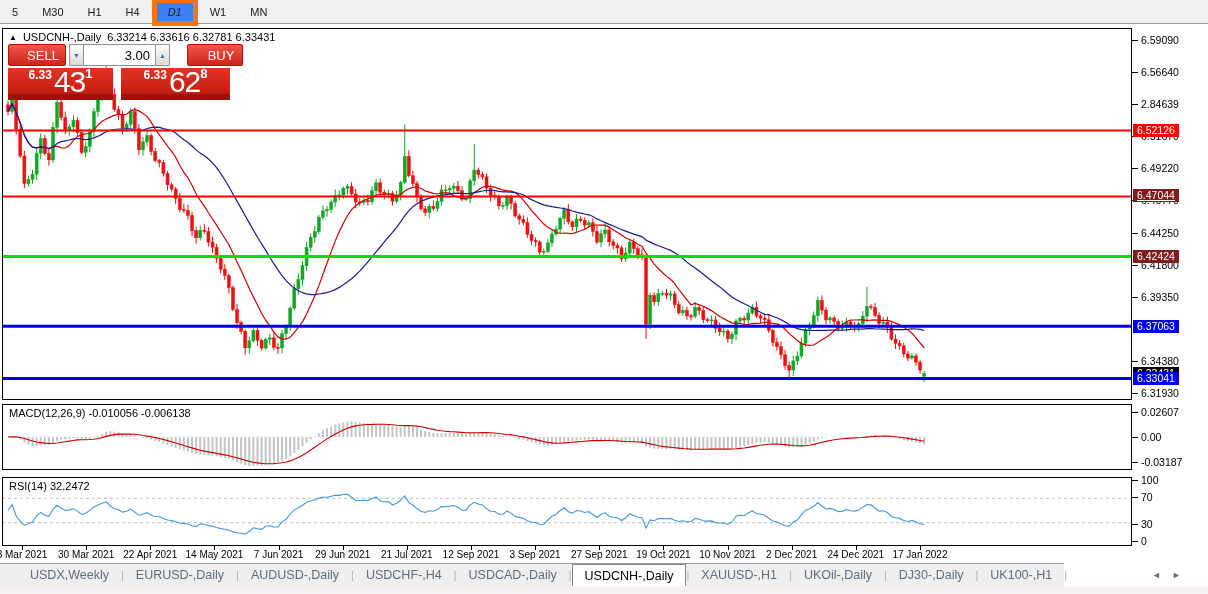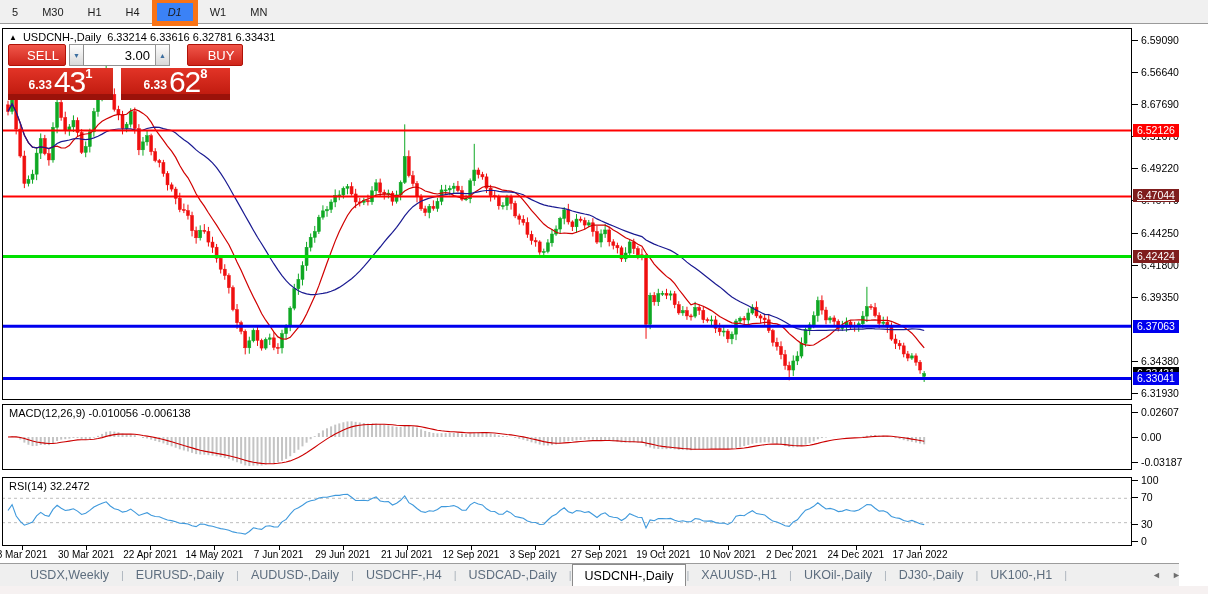--- a/index.html
+++ b/index.html
@@ -36,25 +36,25 @@
         border:1px solid #979797;box-sizing:border-box;display:flex;align-items:center;justify-content:center;
         font-size:7px;color:#3c6e9f;}
   .spin.dn{left:61px;}
   .spin.up{left:147px;}
   .vol{position:absolute;left:75px;top:0;width:73px;height:22px;box-sizing:border-box;border:1px solid #8f8f8f;
        background:#fff;font-family:"Liberation Sans",sans-serif;font-size:13px;text-align:right;padding:0 5px;color:#000;}
   .bigbox{position:absolute;top:24px;height:26px;background:linear-gradient(#e23427,#c21c10);
           border-bottom:6px solid #9b120a;display:flex;align-items:flex-end;justify-content:center;color:#fff;}
   .bigbox.sellbox{left:0;width:105px;}
   .bigbox.buybox{left:113px;width:109px;}
-  .bigbox .small{font-size:12px;font-weight:bold;padding-bottom:2px;margin-right:2px;}
+  .bigbox .small{font-size:12px;font-weight:bold;padding-bottom:12px;margin-right:2px;}
   .bigbox .big{font-size:30px;line-height:25px;font-weight:400;letter-spacing:-1px;}
   .bigbox .sup{font-size:13px;font-weight:bold;align-self:flex-start;margin-top:-2px;}
   
-  .tabbar{position:absolute;left:0;top:563px;width:1179px;height:23px;background:#efefef;
+  .tabbar{position:absolute;left:0;top:563px;width:1064px;height:23px;background:#efefef;
           border-top:1px solid #9c9c9c;display:flex;align-items:stretch;font-size:12.5px;color:#5d6d7e;
           padding-left:18px;box-sizing:border-box;}
   .tab{display:flex;align-items:center;padding:0 12px;cursor:default;white-space:nowrap;}
   .tab.active{background:#fff;color:#000;border:1px solid #8a8a8a;border-bottom:none;}
   .tabsep{display:flex;align-items:center;color:#aab2bb;font-size:11px;}
   .tabscroll{position:absolute;top:570px;font-size:9px;color:#6f6f6f;z-index:5;}
   .bottomstrip{position:absolute;left:0;top:586px;width:1208px;height:8px;background:#f6f1f1;}
 </style>
 </head>
 <body>
@@ -770,21 +770,21 @@
       <path d="M6.0 33.5L10.1 27.6L14.2 39.0L18.3 44.4L22.4 48.2L26.4 46.8L30.5 45.1L34.6 38.9L38.7 35.4L42.8 38.2L46.9 39.3L51.0 32.4L55.1 28.3L59.2 31.3L63.3 33.5L67.3 32.9L71.4 31.8L75.5 34.1L79.6 37.5L83.7 36.3L87.8 33.4L91.9 30.0L96.0 27.9L100.1 26.3L104.2 24.8L108.3 29.0L112.3 31.8L116.4 32.7L120.5 35.1L124.6 34.3L128.7 32.1L132.8 35.1L136.9 38.4L141.0 36.9L145.1 35.7L149.2 38.2L153.2 39.5L157.3 39.8L161.4 41.5L165.5 43.0L169.6 43.6L173.7 44.8L177.8 46.3L181.9 46.4L186.0 47.0L190.0 48.8L194.1 49.6L198.2 47.0L202.3 47.2L206.4 48.6L210.5 49.2L214.6 50.5L218.7 51.6L222.8 52.2L226.9 53.3L230.9 54.9L235.0 55.8L239.1 56.2L243.2 57.1L247.3 54.5L251.4 50.8L255.5 51.7L259.6 52.4L263.7 49.3L267.8 48.8L271.8 49.9L275.9 50.0L280.0 44.8L284.1 42.4L288.2 37.2L292.3 32.6L296.4 30.7L300.5 28.2L304.6 25.2L308.7 23.8L312.8 23.0L316.8 21.1L320.9 20.3L325.0 20.2L329.1 19.2L333.2 18.4L337.3 18.4L341.4 17.5L345.5 17.3L349.6 20.3L353.6 23.4L357.7 23.5L361.8 23.2L365.9 23.7L370.0 21.4L374.1 19.9L378.2 24.0L382.3 24.7L386.4 24.5L390.5 28.0L394.6 26.2L398.6 23.3L402.7 18.8L406.8 25.6L410.9 28.0L415.0 31.5L419.1 34.5L423.2 35.4L427.3 33.8L431.4 34.3L435.4 32.4L439.5 29.6L443.6 29.6L447.7 29.2L451.8 28.6L455.9 30.3L460.0 33.2L464.1 33.1L468.2 27.8L472.3 25.3L476.3 27.0L480.4 27.9L484.5 31.8L488.6 34.2L492.7 34.5L496.8 37.2L500.9 37.2L505.0 33.9L509.1 36.1L513.2 39.6L517.3 40.4L521.3 41.2L525.4 44.0L529.5 45.3L533.6 45.5L537.7 47.5L541.8 47.2L545.9 43.0L550.0 39.3L554.1 37.3L558.1 33.5L562.2 30.8L566.3 34.7L570.4 36.1L574.5 33.6L578.6 34.0L582.7 35.5L586.8 34.7L590.9 37.5L595.0 40.5L599.0 37.3L603.1 35.8L607.2 39.2L611.3 40.2L615.4 40.8L619.5 43.5L623.6 41.0L627.7 36.7L631.8 38.6L635.9 40.2L639.9 40.5L644.0 50.9L648.1 42.9L652.2 43.7L656.3 41.6L660.4 41.5L664.5 41.8L668.6 41.4L672.7 43.3L676.8 44.5L680.9 43.8L684.9 44.7L689.0 44.7L693.1 41.5L697.2 42.1L701.3 44.0L705.4 44.1L709.5 43.9L713.6 45.6L717.7 46.3L721.8 46.0L725.8 47.5L729.9 45.2L734.0 39.3L738.1 38.2L742.2 38.7L746.3 35.9L750.4 33.7L754.5 36.6L758.6 37.3L762.6 37.9L766.7 41.2L770.8 44.1L774.9 45.0L779.0 46.8L783.1 48.7L787.2 49.4L791.3 45.0L795.4 42.8L799.5 37.7L803.5 33.2L807.6 31.8L811.7 29.3L815.8 25.8L819.9 29.0L824.0 32.0L828.1 31.4L832.2 32.5L836.3 34.6L840.4 34.1L844.4 32.6L848.5 33.7L852.6 34.1L856.7 33.0L860.8 30.4L864.9 27.5L869.0 27.9L873.1 31.2L877.2 34.1L881.3 33.7L885.4 35.5L889.4 39.4L893.5 40.7L897.6 41.4L901.7 43.5L905.8 44.5L909.9 43.4L914.0 45.0L918.1 46.8L922.2 47.6" fill="none" stroke="#3f99dc" stroke-width="1.1"></path>
     </svg>
   <div class="pane" style="left:2px;top:477px;width:1128px;height:67px;"></div>
 
   <div id="overlay">
       <div class="tick-dash" style="top: 40px;"></div>
       <div class="tick-label" style="top: 34px;">6.59090</div>
       <div class="tick-dash" style="top: 71.8427px;"></div>
       <div class="tick-label" style="top: 65.8427px;">6.56640</div>
       <div class="tick-dash" style="top: 103.685px;"></div>
-      <div class="tick-label" style="top: 97.6853px;">8.67690</div>
+      <div class="tick-label" style="top: 97.6853px;">2.84639</div>
       <div class="tick-dash" style="top: 136.438px;"></div>
       <div class="tick-label" style="top: 130.438px;">6.51670</div>
       <div class="tick-dash" style="top: 168.28px;"></div>
       <div class="tick-label" style="top: 162.28px;">6.49220</div>
       <div class="tick-dash" style="top: 200.123px;"></div>
       <div class="tick-label" style="top: 194.123px;">6.46770</div>
       <div class="tick-dash" style="top: 232.875px;"></div>
       <div class="tick-label" style="top: 226.875px;">6.44250</div>
       <div class="tick-dash" style="top: 264.718px;"></div>
       <div class="tick-label" style="top: 258.718px;">6.41800</div>

